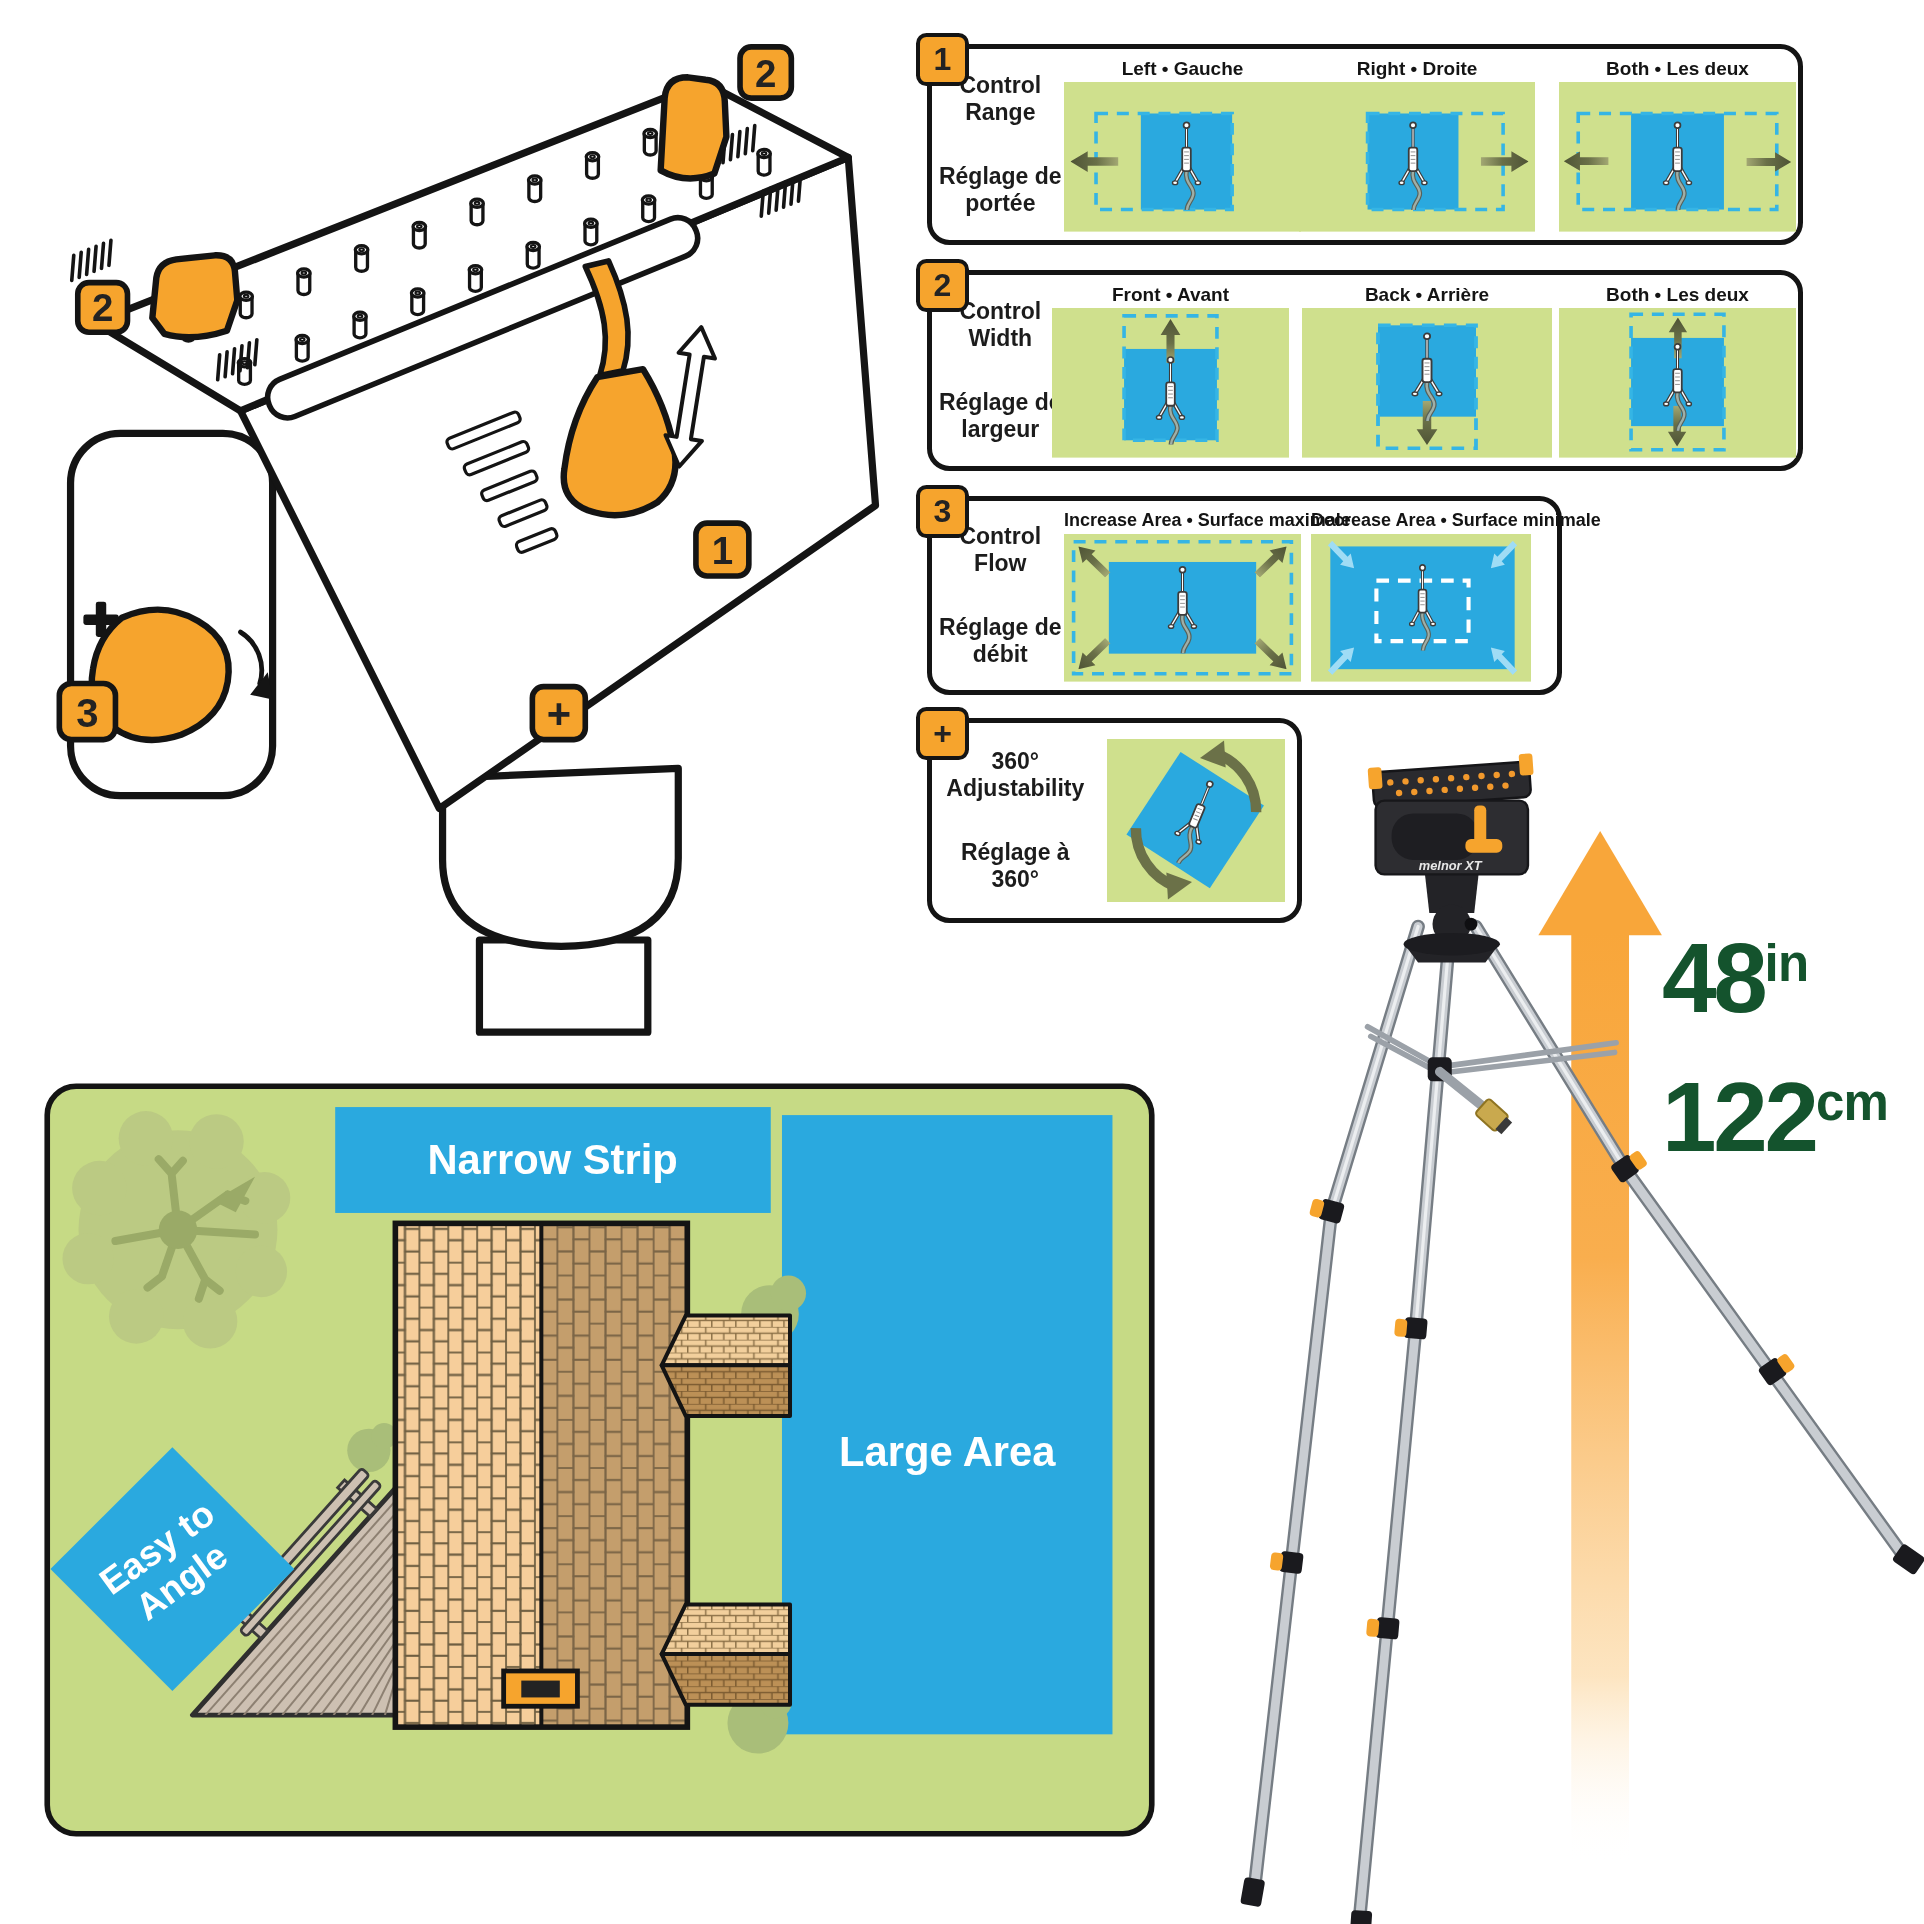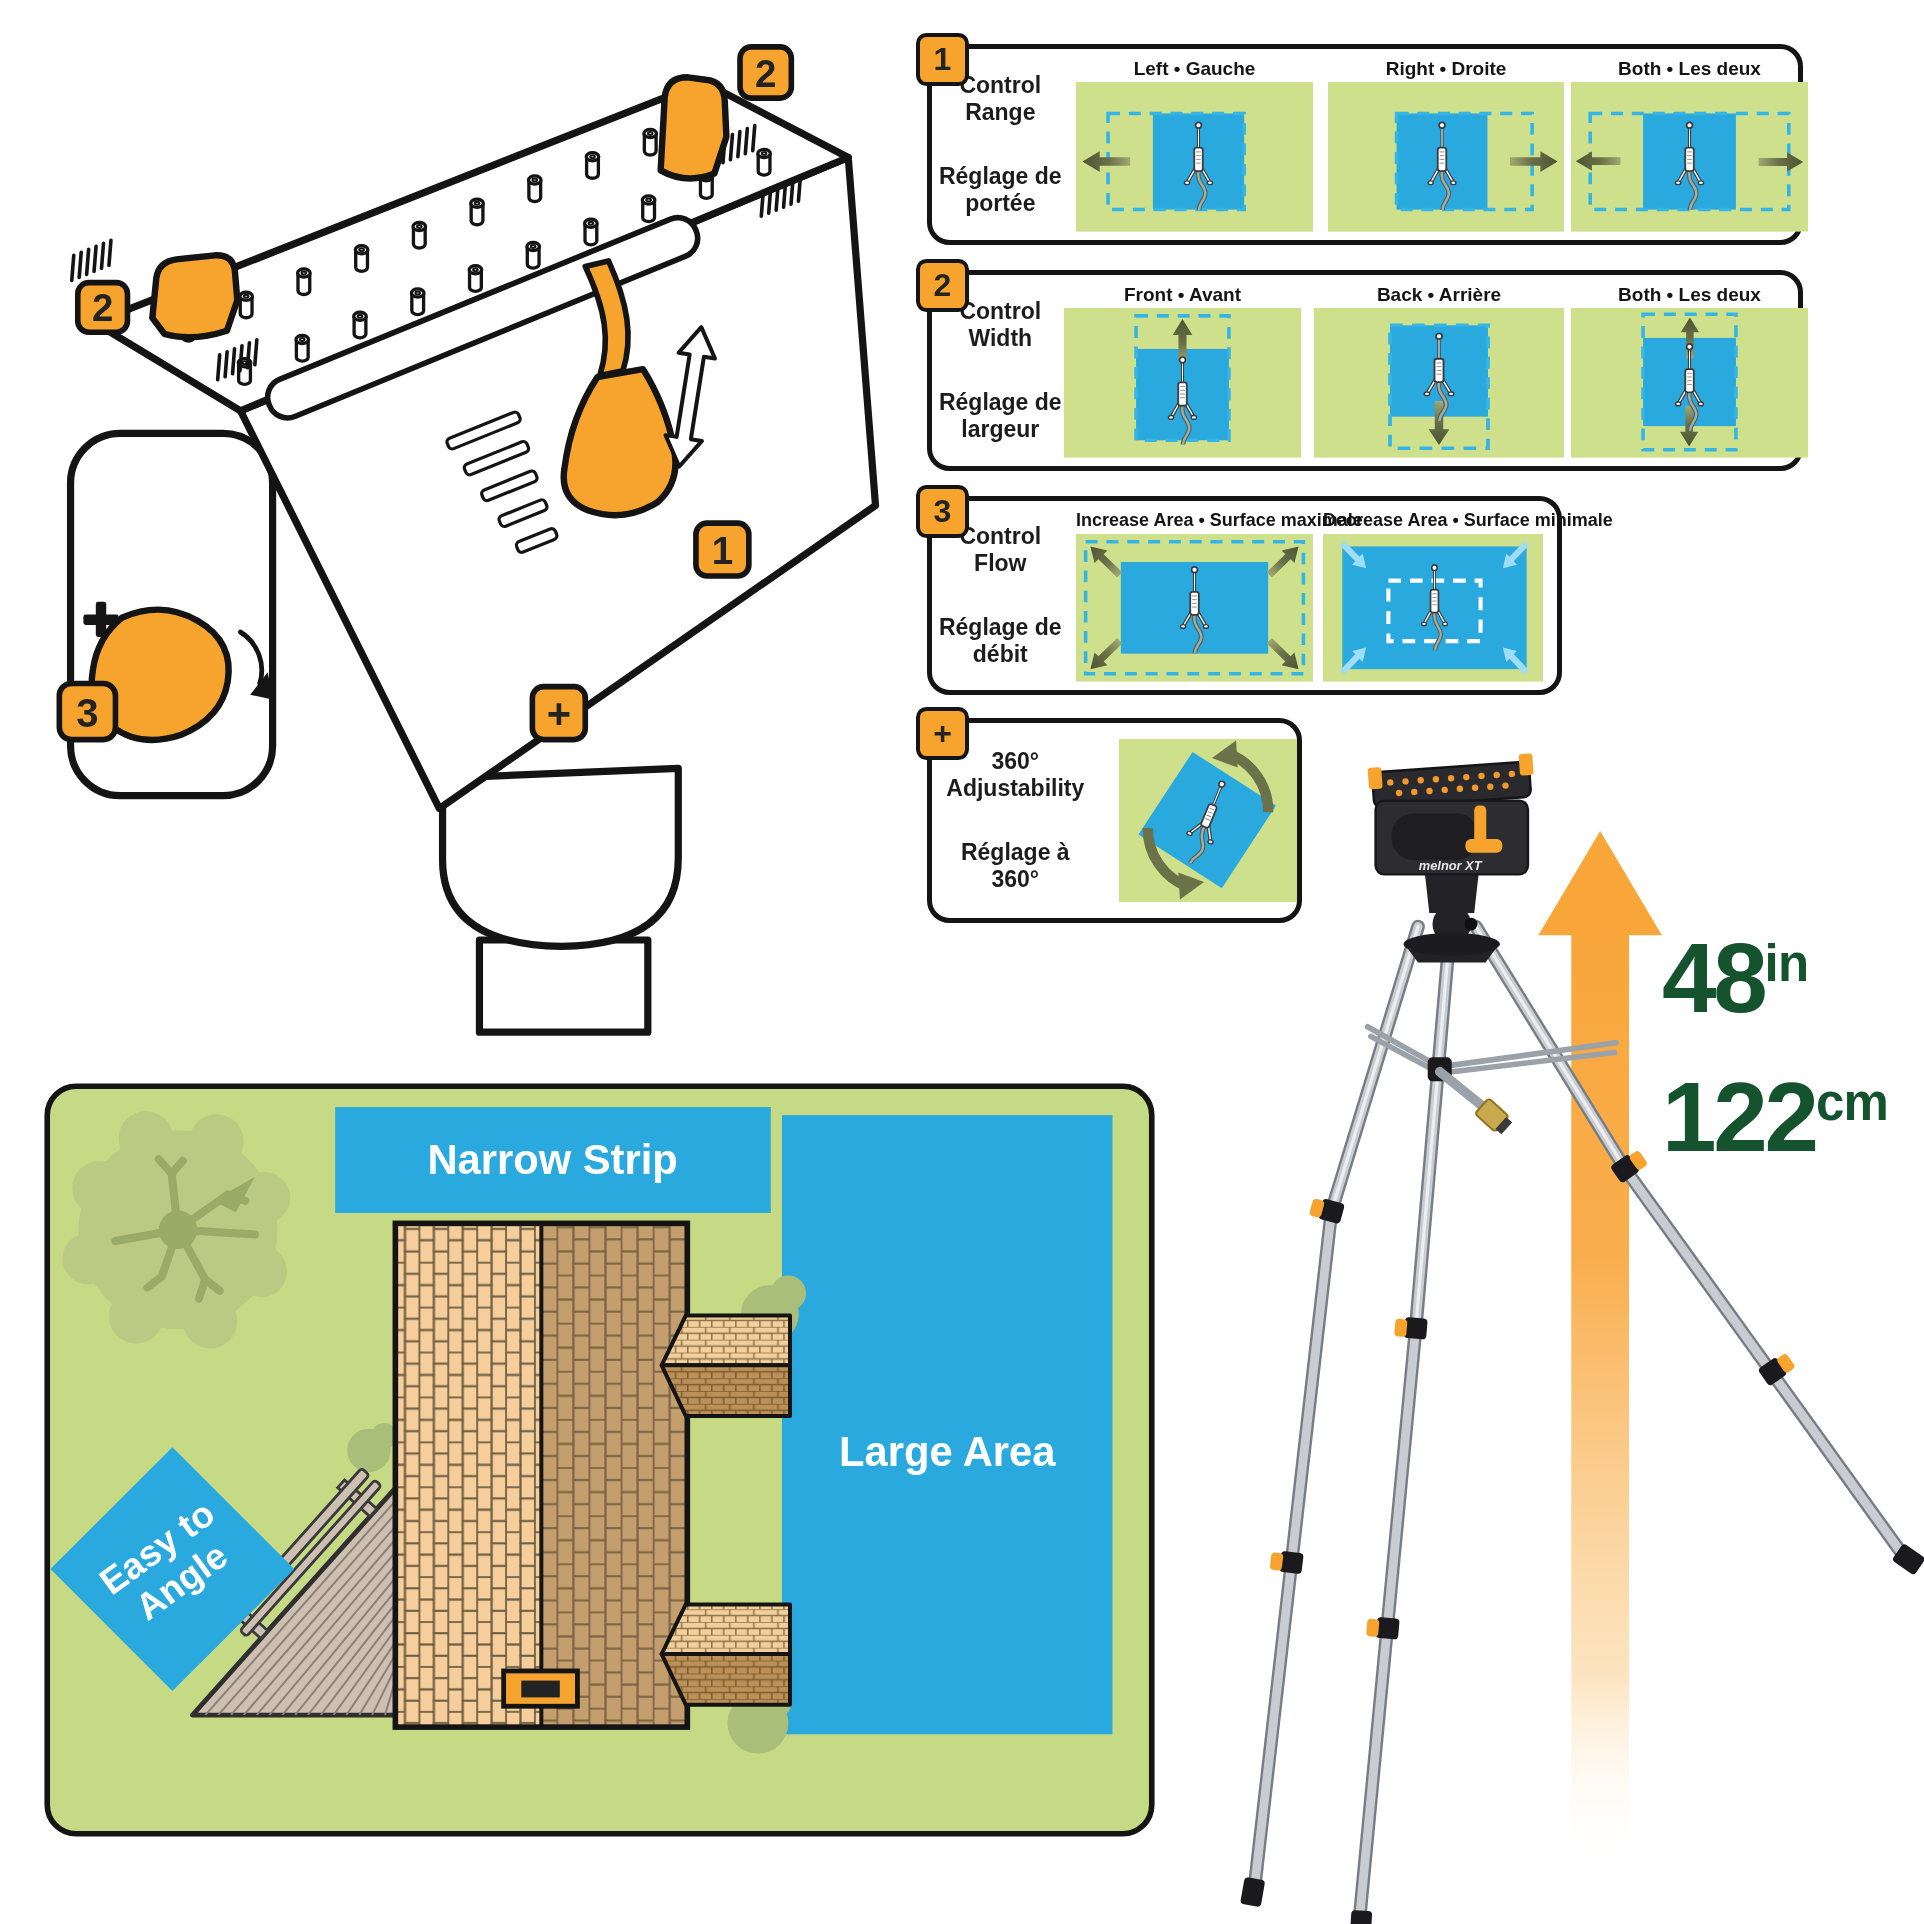--- a/index.html
+++ b/index.html
@@ -9,21 +9,21 @@
   .abs{position:absolute;}
 
   
   .panel{position:absolute;background:#fff;border:5.6px solid #141414;border-radius:22.5px;box-sizing:border-box;}
   .pbadge{position:absolute;left:-16px;top:-16px;width:45px;height:45px;background:#F6A42D;
           border:4.8px solid #141414;border-radius:10.4px;display:flex;align-items:center;justify-content:center;
           font-size:32px;font-weight:800;color:#232323;z-index:3;}
   .plabel{position:absolute;left:4.8px;top:0;bottom:0;width:127px;display:flex;flex-direction:column;
           justify-content:center;text-align:center;font-weight:700;line-height:27px;font-size:23px;color:#1c1c1c;gap:24px;}
   .plabel .fr{margin-top:13px;}
-  .cell{position:absolute;top:6.4px;bottom:8px;display:flex;flex-direction:column;margin-left:12px;}
+  .cell{position:absolute;top:6.4px;bottom:8px;display:flex;flex-direction:column;}
   .chead{height:27px;line-height:27px;font-size:19px;font-weight:700;text-align:center;white-space:nowrap;overflow:visible;}
   .chead.small{font-size:18px;}
   .cell svg{flex:1;width:100%;height:auto;}
 
   
   #height-text{position:absolute;left:1662px;top:916px;line-height:95px;color:#14532d;}
   #height-text .big{font-size:98px;font-weight:800;letter-spacing:-3.2px;}
   #height-text .sup{font-size:51px;font-weight:800;vertical-align:30.5px;letter-spacing:-0.8px;}
 </style>
 </head>
@@ -219,21 +219,21 @@
       <svg viewBox="0 0 296 190" preserveAspectRatio="none">
         <rect width="296" height="190" fill="#CFE08D"></rect>
         <rect x="96" y="40" width="114" height="122" fill="#2AA9DF"></rect>
         <rect x="40" y="40" width="170" height="122" fill="none" stroke="#35B5E5" stroke-width="4.5" stroke-dasharray="15 11"></rect>
         <g transform="translate(8,101)">
             <use href="#arrO" x="0" y="-13.5" width="60" height="27"></use>
           </g>
         <use href="#sprk" x="134" y="48" width="38" height="116"></use>
       </svg>
     </div>
-    <div class="cell" style="left:384px;width:236px">
+    <div class="cell" style="left:367px;width:236px">
       <div class="chead">Right • Droite</div>
       <svg viewBox="0 0 296 190" preserveAspectRatio="none">
         <rect width="296" height="190" fill="#CFE08D"></rect>
         <rect x="86" y="40" width="114" height="122" fill="#2AA9DF"></rect>
         <rect x="86" y="40" width="170" height="122" fill="none" stroke="#35B5E5" stroke-width="4.5" stroke-dasharray="15 11"></rect>
         <g transform="translate(288,101) rotate(180)">
             <use href="#arrO" x="0" y="-13.5" width="60" height="27"></use>
           </g>
         <use href="#sprk" x="124" y="48" width="38" height="116"></use>
       </svg>

